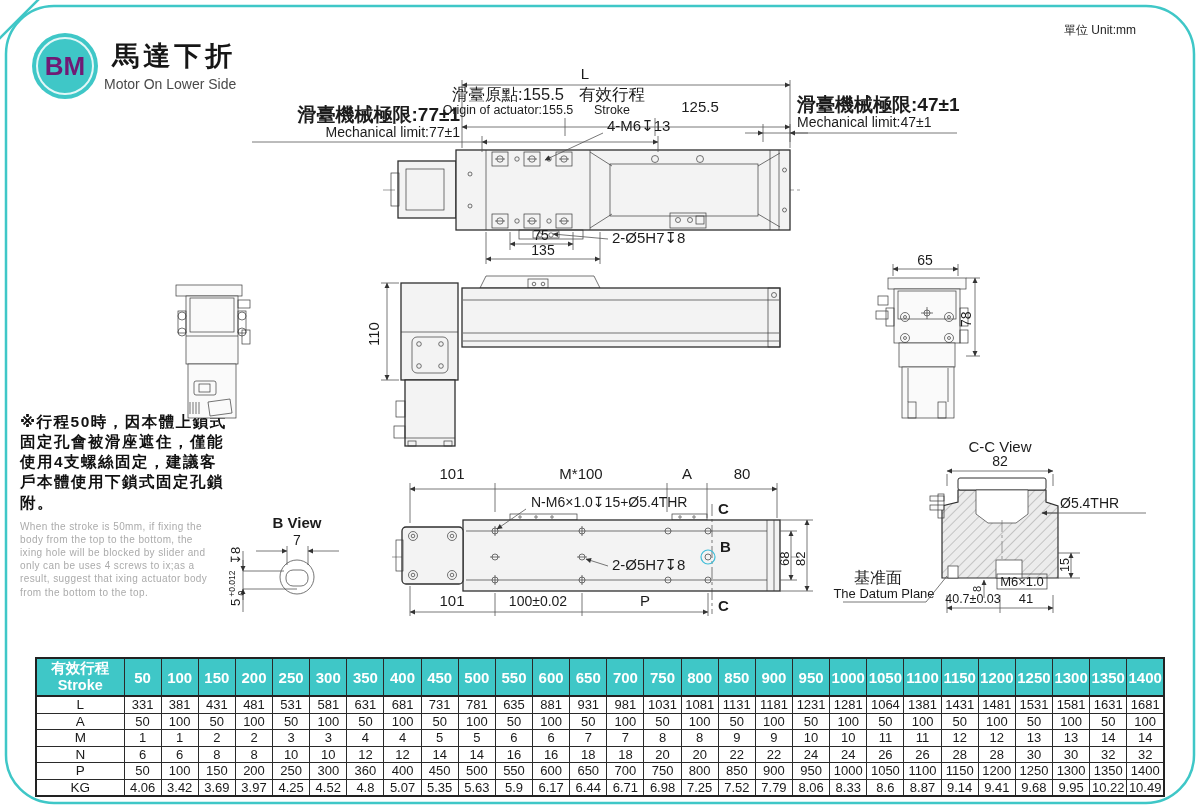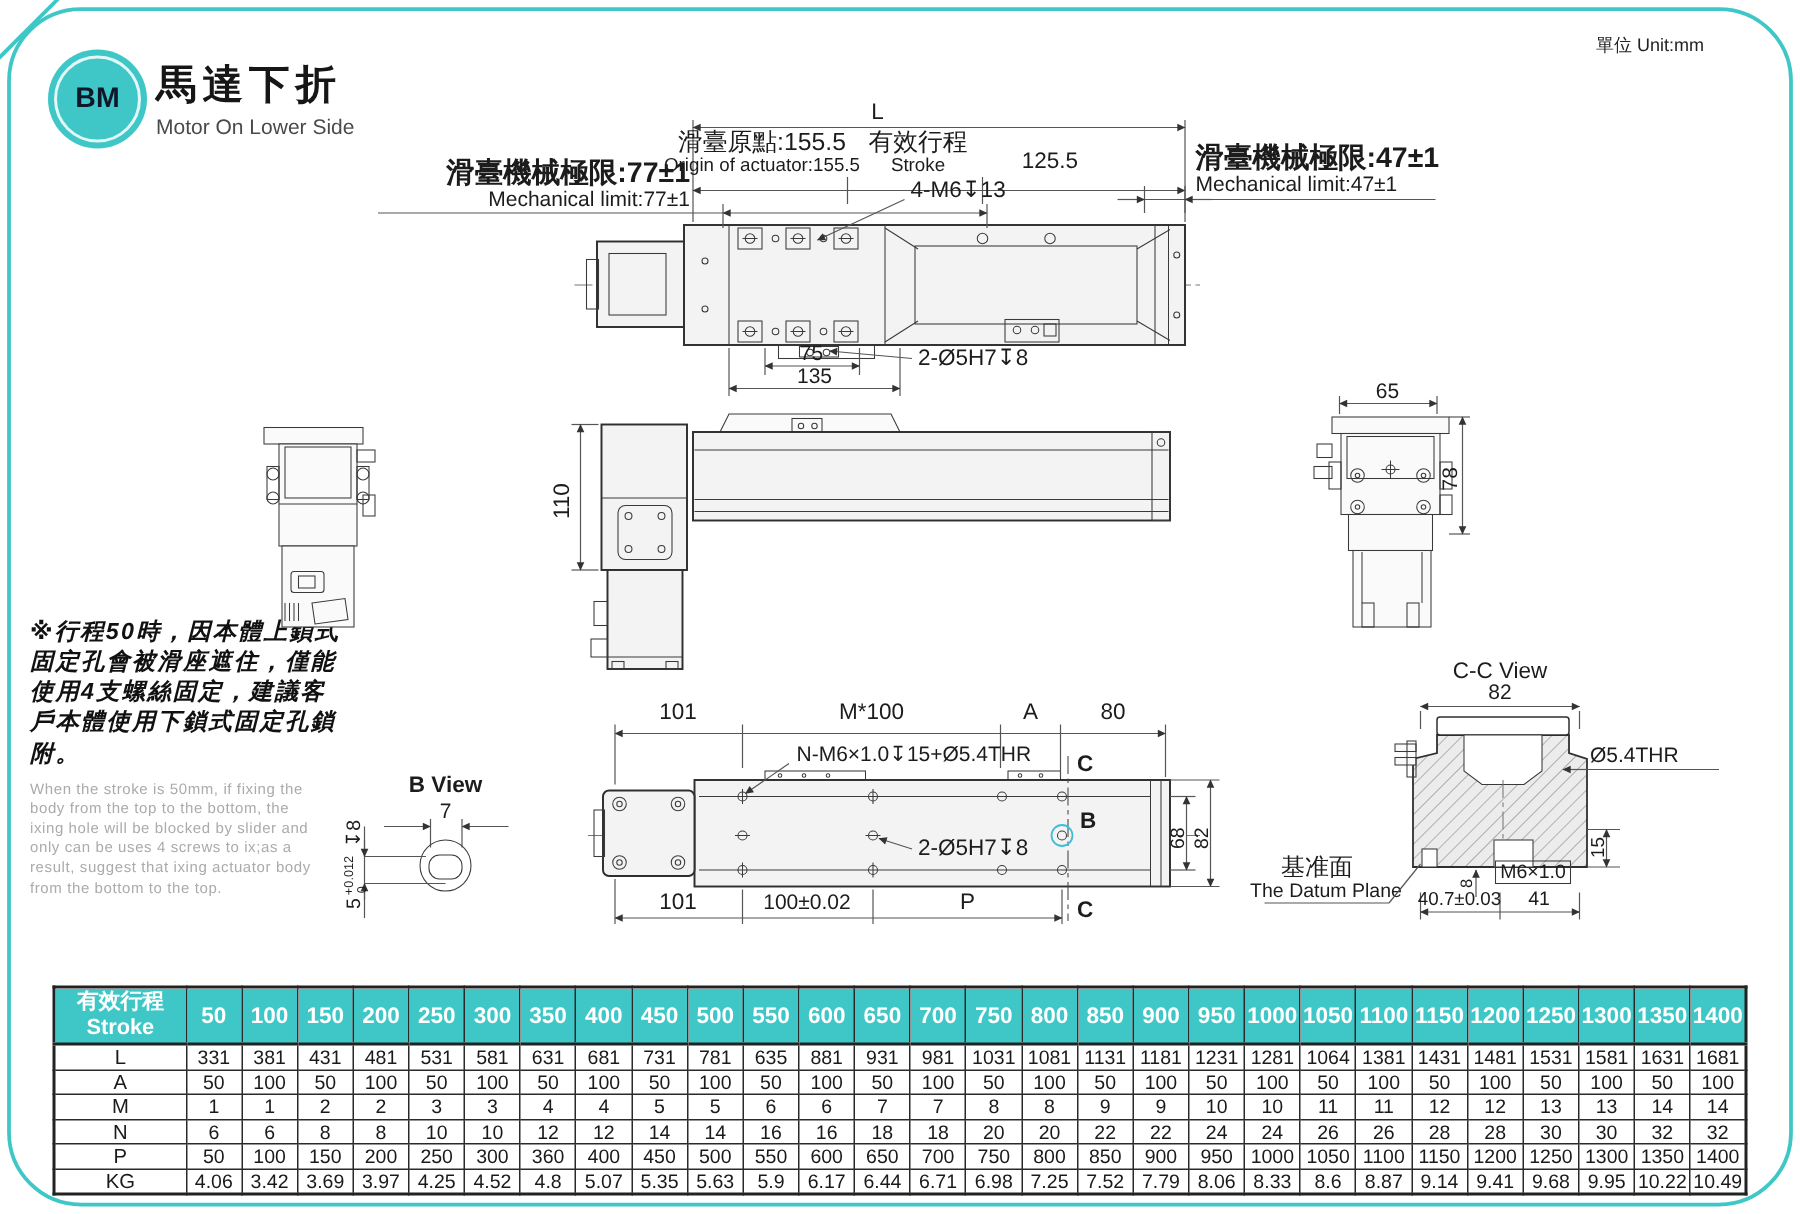--- a/index.html
+++ b/index.html
@@ -9,29 +9,29 @@
     width:1200px; height:809px; position:relative; overflow:hidden;
     background:#fff; font-family:"Liberation Sans","DejaVu Sans",sans-serif; color:#1c1c1c;
   }
   
   .frame{ position:absolute; inset:0; width:1200px; height:809px; pointer-events:none; }
 
   
   .logo{ position:absolute; left:32px; top:33px; width:66px; height:66px; border-radius:50%;
          background:var(--teal); display:flex; align-items:center; justify-content:center; }
   .logo-ring{ position:absolute; inset:4px; border:2px solid rgba(255,255,255,.85); border-radius:50%; }
-  .logo span{ color:#0f172a; font-weight:700; font-size:19px; position:relative; }
+  .logo span{ color:#701a75; font-weight:700; font-size:26px; position:relative; }
   .titles{ position:absolute; left:104px; top:38px; }
-  .titles h1{ margin:0; font-size:27px; font-weight:600; letter-spacing:4px; color:#161616; }
+  .titles h1{ margin:0; font-size:27px; font-weight:600; letter-spacing:4px; color:#161616;text-align:right; }
   .titles .sub{ font-size:14px; color:#4a4a4a; margin-top:2px; }
   .unit{ position:absolute; right:64px; top:22px; font-size:12px; color:#222; }
 
   
   .note{ position:absolute; left:20px; top:412px; width:214px; }
-  .note .zh{ margin:0; font-size:15.5px; font-weight:600; line-height:1.3; letter-spacing:1.5px; color:#111;font-style:italic; }
+  .note .zh{ margin:0; font-size:15.5px; font-weight:600; line-height:1.3; letter-spacing:1.5px; color:#111; }
   .note .en{ margin:7px 16px 0 0; font-size:10px; line-height:1.32; color:#ababab; letter-spacing:.4px; }
 
   
   .drawing{ position:absolute; inset:0; width:1200px; height:809px; }
   .lnf { stroke:#2f2f2f; stroke-width:1.3; fill:#f3f3f3; }
   .th  { stroke:#3a3a3a; stroke-width:.7; fill:none; }
   .thf { stroke:#3a3a3a; stroke-width:.7; fill:#fafafa; }
   .dim { stroke:#555; stroke-width:.8; fill:none; }
   .cl  { stroke:#777; stroke-width:.7; stroke-dasharray:12 3 3 3; fill:none; }
   .drawing text{ font-family:"Liberation Sans","DejaVu Sans",sans-serif; fill:#1c1c1c; }

